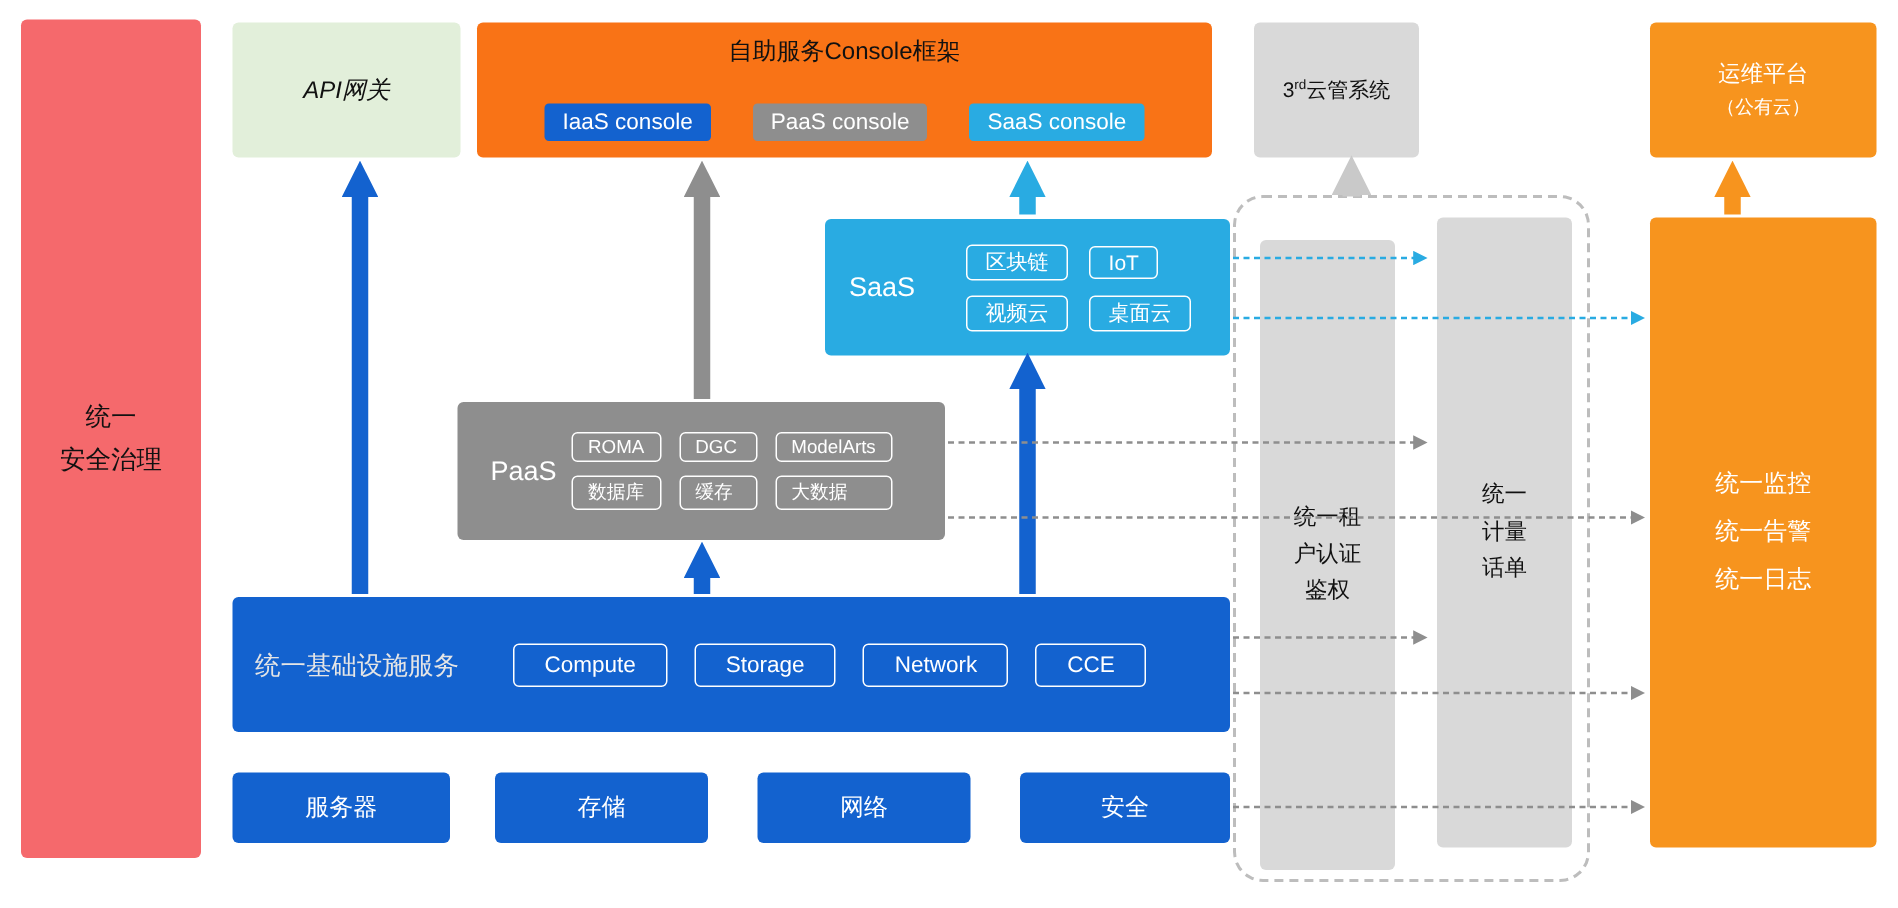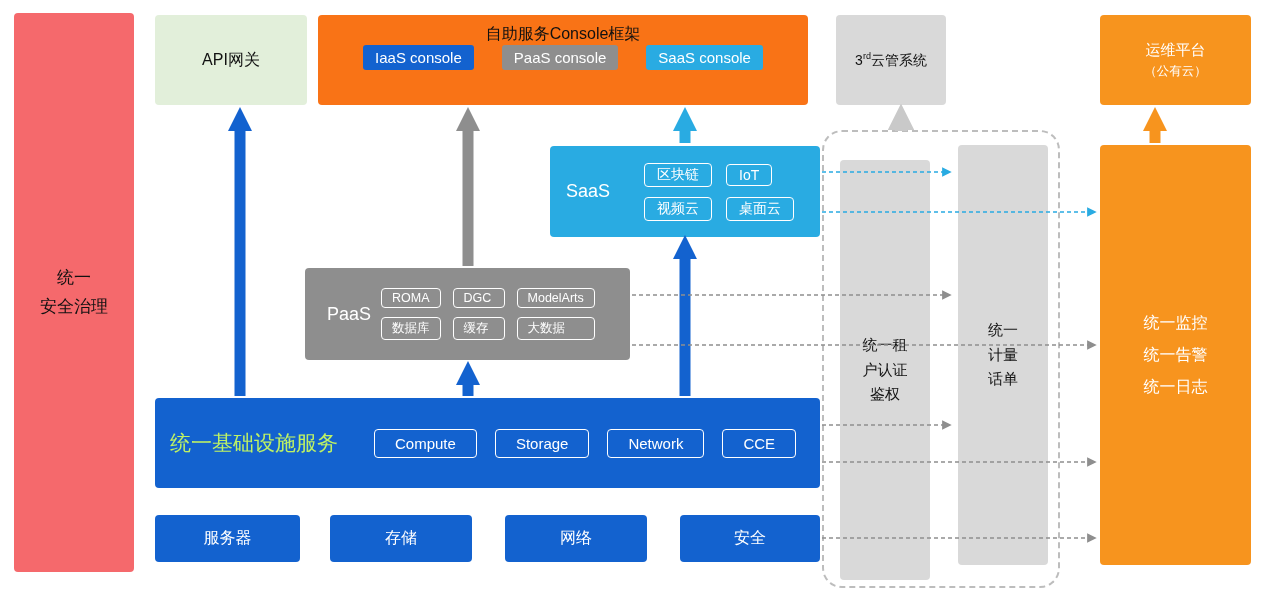--- a/index.html
+++ b/index.html
@@ -14,21 +14,21 @@
   .red    { background:#f5696c; color:#111; font-size:17px; line-height:1.7; }
   .lgreen { background:#e2efda; color:#111; font-size:16px; }
   .green  { background:#f97316; color:#111; flex-direction:column; justify-content:flex-start; padding-top:9px; }
   .graybx { background:#d9d9d9; color:#111; font-size:14px; }
   .orange { background:#f7941e; color:#fff; }
   .bluebx { background:#1362cf; color:#fff; }
   .cyanbx { background:#29abe2; color:#fff; }
   .graydk { background:#8e8e8e; color:#fff; }
 
   .console-title { font-size:16px; color:#111; }
-  .console-row { display:flex; gap:28px; margin-top:0; align-items:center; }
+  .console-row { display:flex; gap:28px; margin-top:24px; align-items:center; }
   .console-chip { color:#fff; font-size:15px; padding:4px 12px; border-radius:3px; }
   .cc-blue { background:#1362cf; }
   .cc-gray { background:#8e8e8e; }
   .cc-cyan { background:#29abe2; }
 
   .group-box { justify-content:flex-start; }
   .group-label { font-size:18px; color:#fff; }
 
   .chip { border:1.5px solid #fff; color:#fff; border-radius:4px; text-align:left;
           display:inline-block; }
@@ -36,21 +36,21 @@
   .grid2 { display:grid; grid-template-columns:auto auto; gap:10px 14px;
            justify-items:start; align-items:center; }
   .grid2 .chip { font-size:14px; padding:2px 12px; min-width:46px; }
 
   .grid3 { display:grid; grid-template-columns:auto auto auto; gap:9px 12px;
            justify-items:stretch; align-items:center; }
   .grid3 .chip { font-size:12.5px; padding:2px 10px; min-width:52px; }
 
   .infra-row { display:flex; gap:18px; align-items:center; }
   .infra-row .chip { font-size:15px; padding:5px 20px; }
-  .infra-label { font-size:21px; color:#bef264; }
+  .infra-label { font-size:17px; color:#e5e5e5; }
 
   .hw { font-size:16px;justify-content:center; }
 
   .dashed-zone { position:absolute; border:2px dashed #bdbdbd; border-radius:20px; background:transparent; }
   .pillar { font-size:15px; line-height:1.65; }
   .monitor { font-size:16px; line-height:2; }
 
   .om-line1 { font-size:15px; }
   .om-line2 { font-size:12.5px; }
 
@@ -61,21 +61,21 @@
 </head>
 <body>
 
 <div id="stage">
 
   <div class="box red pre" style="left:14px; top:13px; width:120px; height:559px;">
     <span class="pre">统一
 安全治理</span>
   </div>
 
-  <div class="box lgreen" style="left:155px; top:15px; width:152px; height:90px;">
+  <div class="box lgreen" style="left:155px; top:15px; width:152px; height:90px;font-style:italic;">
     <span>API网关</span>
   </div>
 
   <div class="box green" style="left:318px; top:15px; width:490px; height:90px;">
     <span class="console-title">自助服务Console框架</span>
     <div class="console-row">
       <span class="console-chip cc-blue">IaaS console</span>
       <span class="console-chip cc-gray">PaaS console</span>
       <span class="console-chip cc-cyan">SaaS console</span>
     </div>

